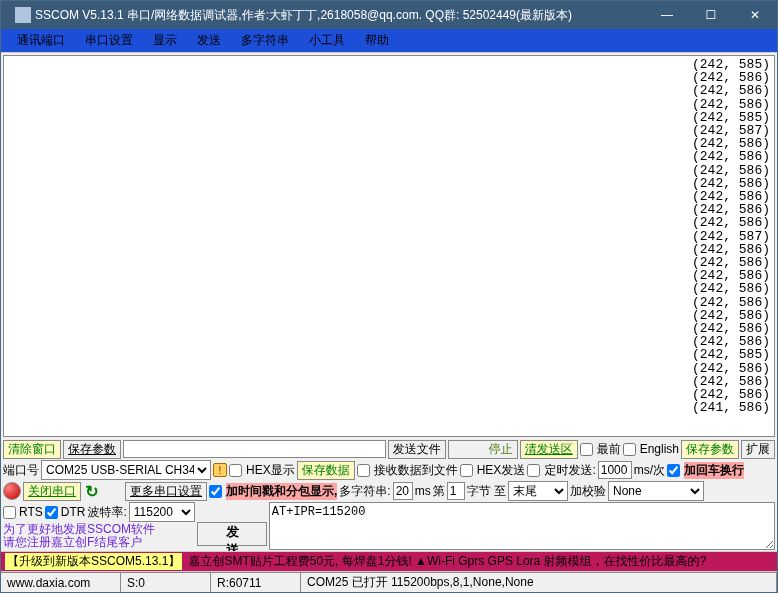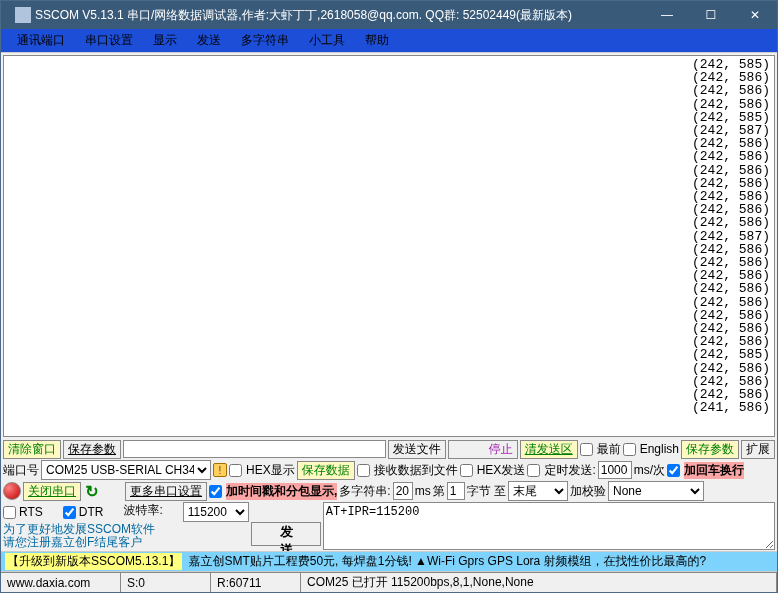--- a/index.html
+++ b/index.html
@@ -18,33 +18,33 @@
 .btn { background: #f0f0f0; border: 1px solid #888; padding: 1px 4px; font-size: 12px; cursor: pointer; height: 19px; line-height: 15px; }
 .btn-green { color: #008000; border: 1px solid #888; background: #fef9c3; }
 .hl-yellow { background: #fca5a5; font-weight: bold; }
 input[type=text] { border: 1px solid #888; font-size: 12px; height: 18px; padding: 0 2px; background: #fff; }
 select { border: 1px solid #888; font-size: 12px; height: 20px; background: #fff; }
 input[type=checkbox] { margin: 0 2px 0 0; }
 .checkbox-3d { width: 13px; height: 13px; margin: 0 2px 0 0; }
 .label { font-size: 12px; white-space: nowrap; }
 .file-input { flex: 1; background: #fff; border: 1px solid #888; height: 18px; }
 .row2-left { display: flex; flex-direction: column; }
-.row2-btns { display: flex; gap: 20px; margin-bottom: 1px; }
+.row2-btns { display: flex; gap: 2px; align-items: center; margin-bottom: 1px; }
 .circle-btn { width: 18px; height: 18px; border-radius: 50%; display: flex; align-items: center; justify-content: center; border: 1px solid #888; }
 .circle-red { background: radial-gradient(circle at 30% 30%, #ff8080, #c00000); }
 .circle-green { width: 18px; height: 18px; display: flex; align-items: center; justify-content: center; color: #008000; font-size: 16px; font-weight: bold; cursor: pointer; }
-.promo-text { color: #0369a1; font-size: 12px; line-height: 13px; }
+.promo-text { color: #6d28d9; font-size: 12px; line-height: 13px; }
 .big-send { width: 70px; height: 24px; font-size: 13px; font-weight: bold; letter-spacing: 10px; padding-left: 12px; border: 1px solid #888; background: #f0f0f0; cursor: pointer; }
 .cmd-box { flex: 1; border: 1px solid #888; background: #fff; height: 48px; padding: 2px; font-family: Liberation Mono, monospace; font-size: 12px; }
-.promo-bar { background: #7dd3fc; display: flex; align-items: center; gap: 6px; padding: 1px 4px; font-size: 12px; border-top: 1px solid #ccc; border-bottom: 1px solid #ccc; }
+.promo-bar { background: #be185d; display: flex; align-items: center; gap: 6px; padding: 1px 4px; font-size: 12px; border-top: 1px solid #ccc; border-bottom: 1px solid #ccc; }
 .promo-tag { background: #ffff80; padding: 0 2px; }
 .statusbar { display: flex; height: 20px; border-top: 1px solid #888; font-size: 12px; background: #f0f0f0; }
 .status-cell { border-right: 1px solid #888; padding: 1px 6px; display: flex; align-items: center; }
 .flex1 { flex: 1; }
-.red-text { color: #a21caf; padding-left: 40px; }
+.red-text { color: #4d7c0f; padding-left: 40px; }
 .warn-icon { width:14px; height:14px; background: #ffd060; border:1px solid #a07000; border-radius:2px; display:inline-flex; align-items:center; justify-content:center; font-size:10px; color:#604000; }
 .mid-col { display:flex; flex-direction:column; align-items:center; gap:2px;justify-content:center; }
 .check-row { display:flex; align-items:center; gap:1px; }
 </style>
 </head>
 <body>
 
 <div class="window">
   <div class="titlebar">
     <span class="titlebar-icon"></span>

